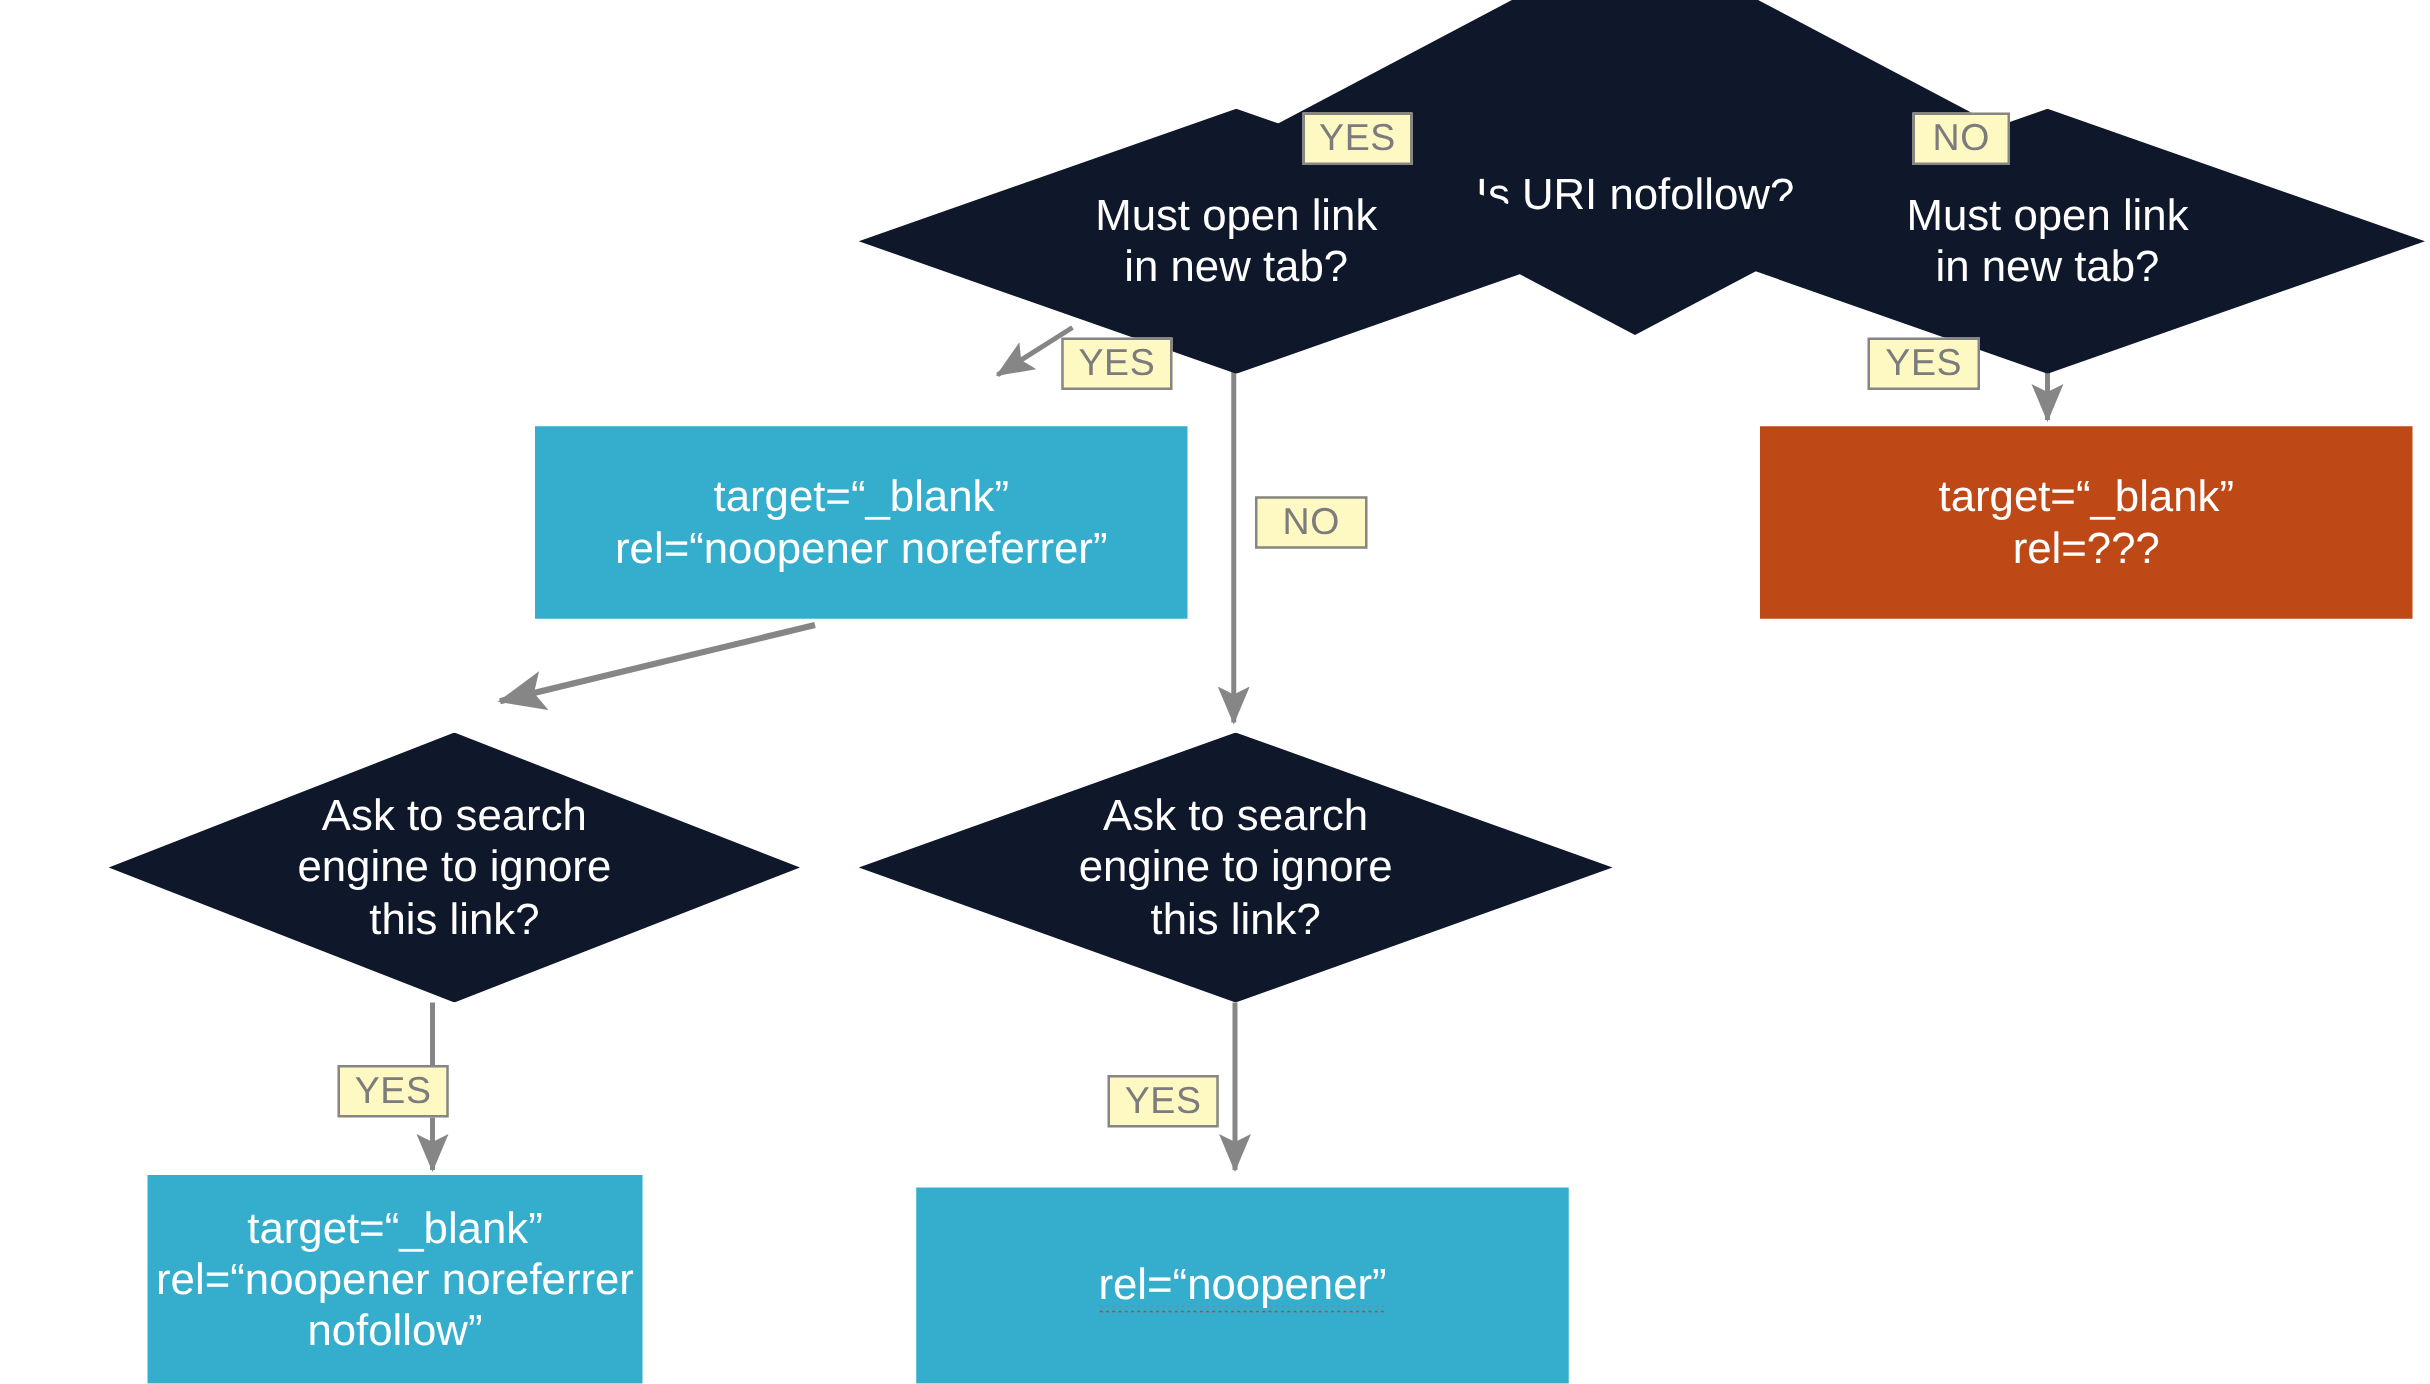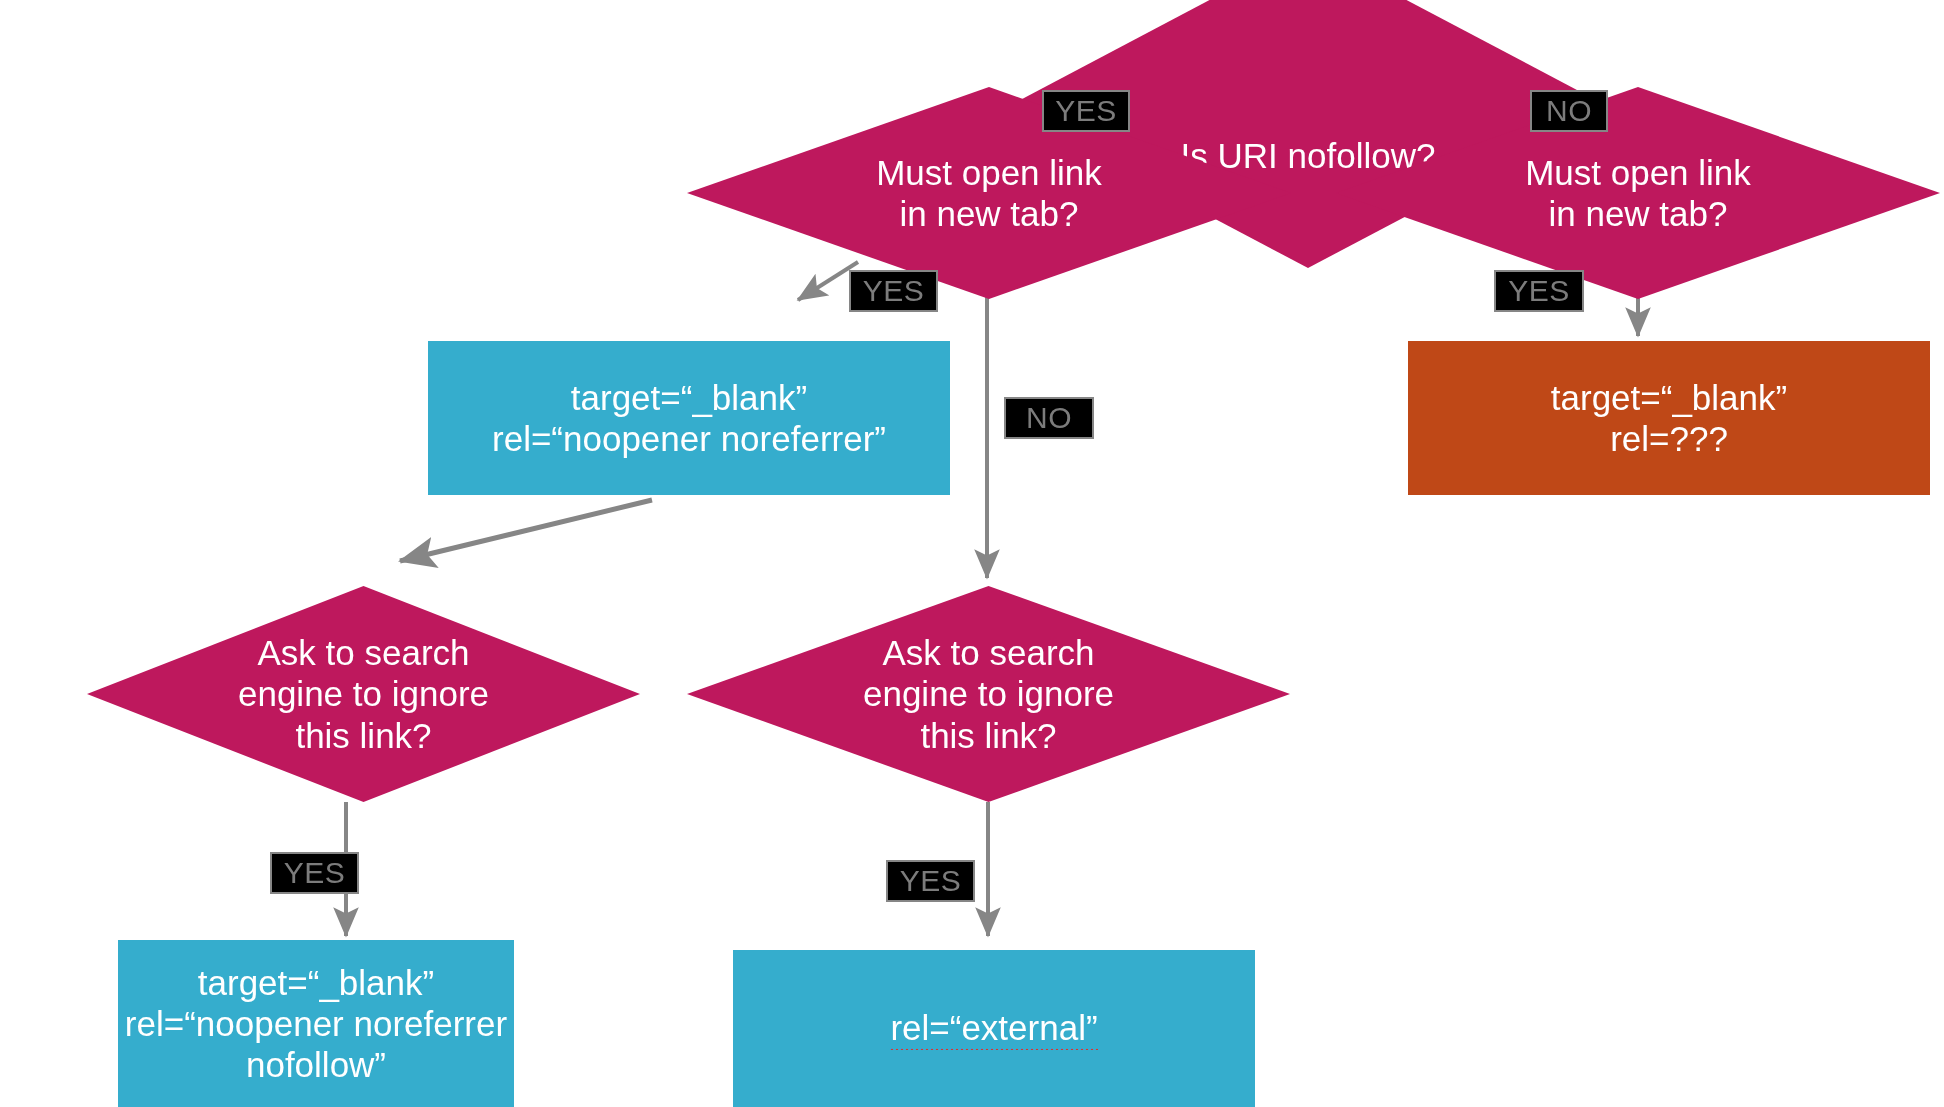--- a/index.html
+++ b/index.html
@@ -32,30 +32,30 @@
     box-sizing: border-box;
   }
   .node .node-label {
     position: relative;
     z-index: 2;
     line-height: 1.18;
     white-space: pre-line;
     font-weight: 400;
   }
   .diamond {
-    background: #be185d;
+    background: #0f172a;
     clip-path: polygon(50% 0%, 100% 50%, 50% 100%, 0% 50%);
   }
   .rect-teal { background: #35adcd; }
   .rect-orange { background: #bf4817; }
 
   .edge-label {
     position: absolute;
     border: 2px solid #868686;
-    background: #000000;
+    background: #fef9c3;
     color: #7c7c7c;
     font-size: 30px;
     line-height: 1;
     display: flex;
     align-items: center;
     justify-content: center;
     box-sizing: border-box;
     letter-spacing: 0.5px;
     z-index: 5;
   }
@@ -132,21 +132,21 @@
 this link?</span>
   </div>
 
   <div class="node rect-teal" style="left:118px; top:940px; width:396px; height:167px; font-size:35px;">
     <span class="node-label">target=“_blank”
 rel=“noopener noreferrer
 nofollow”</span>
   </div>
 
   <div class="node rect-teal" style="left:733px; top:950px; width:522px; height:157px; font-size:35px;">
-    <span class="node-label spellcheck">rel=“external”</span>
+    <span class="node-label spellcheck">rel=“noopener”</span>
   </div>
 
   <div class="edge-label" style="left:1042px; top:90px; width:88px; height:42px;">YES</div>
 
   <div class="edge-label" style="left:1530px; top:90px; width:78px; height:42px;">NO</div>
 
   <div class="edge-label" style="left:849px; top:270px; width:89px; height:42px;">YES</div>
 
   <div class="edge-label" style="left:1004px; top:397px; width:90px; height:42px;">NO</div>
 

